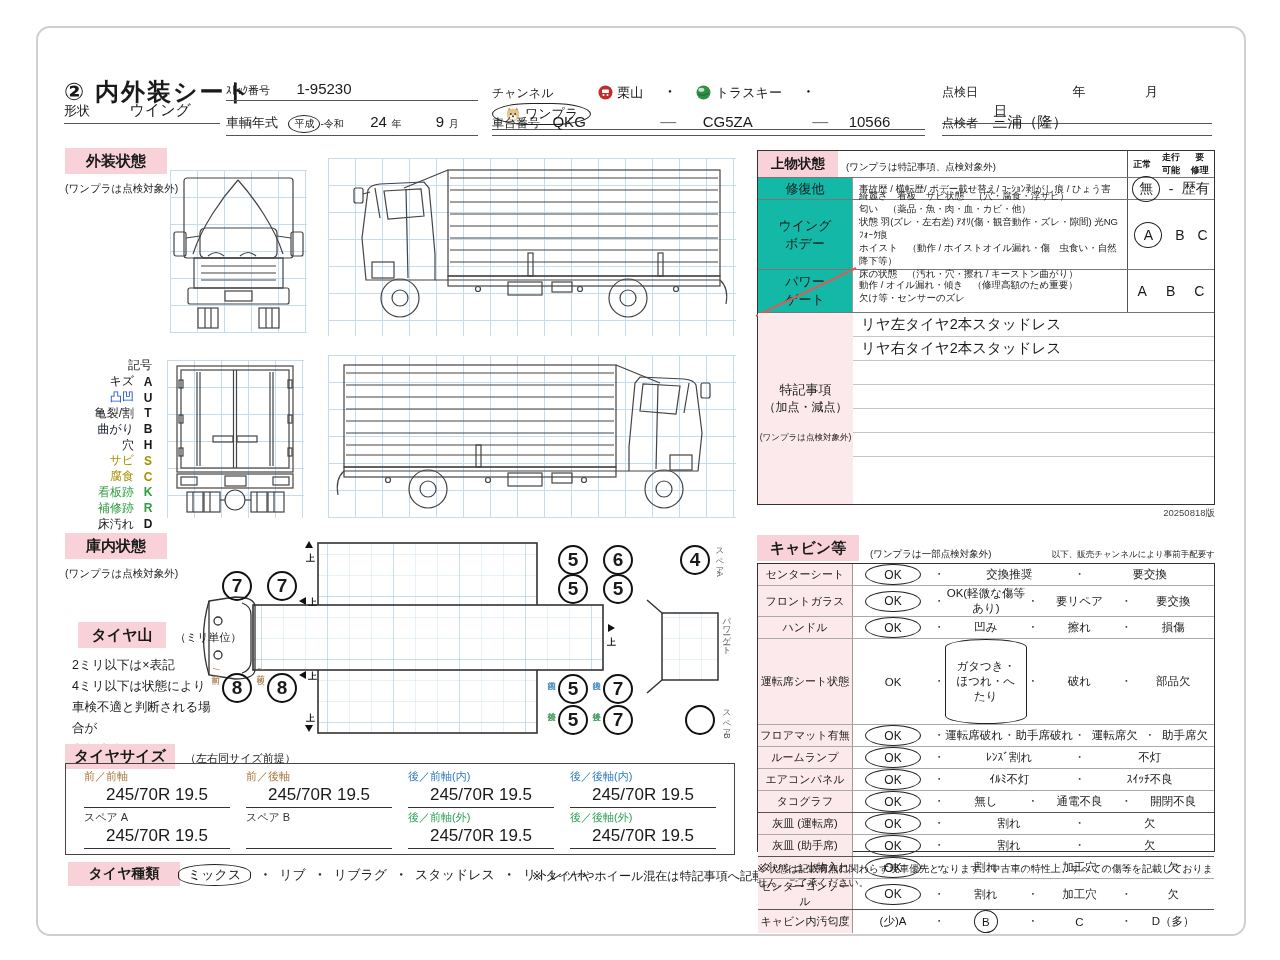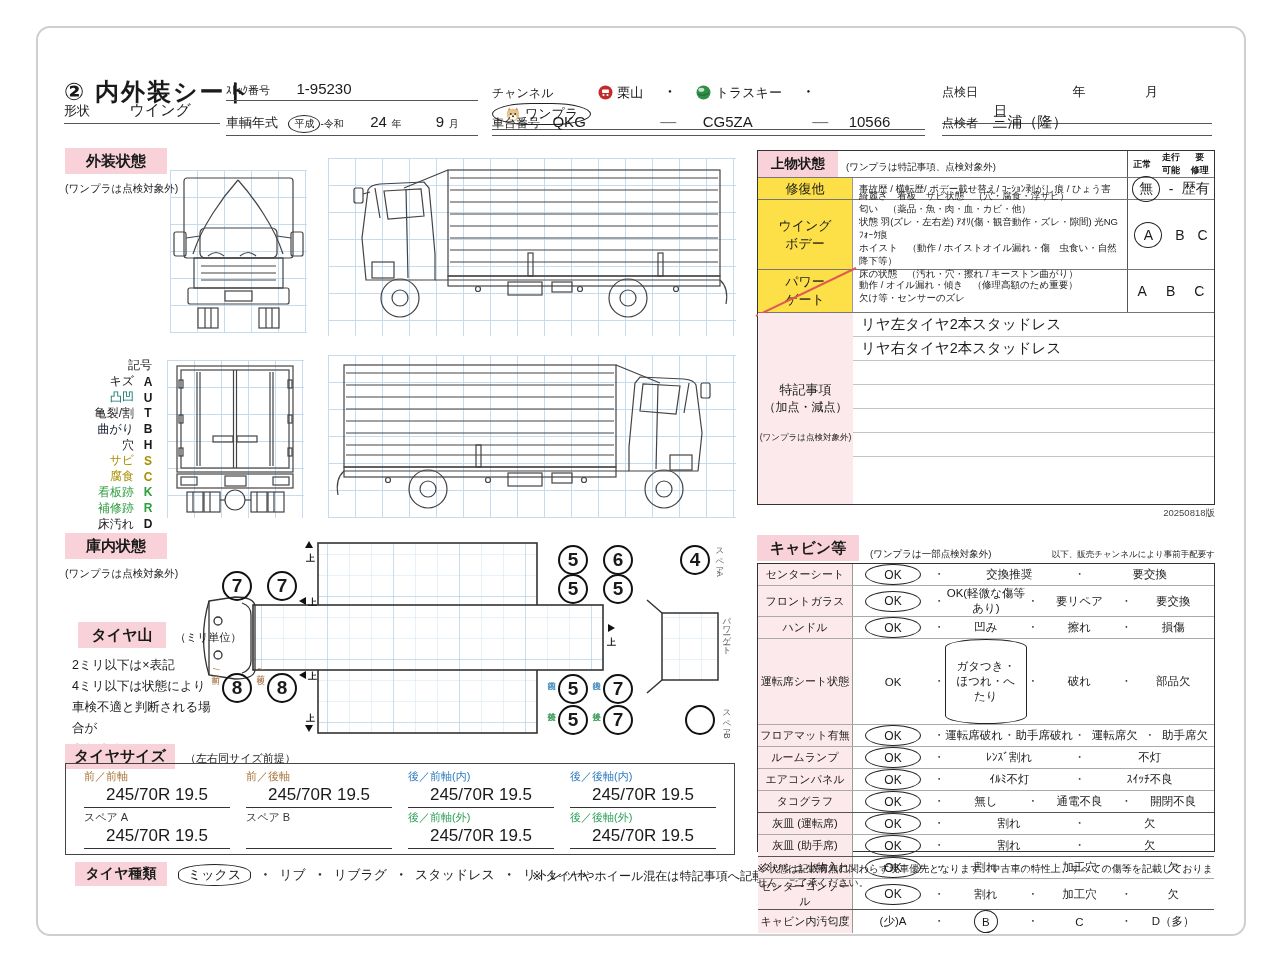--- a/index.html
+++ b/index.html
@@ -19,21 +19,21 @@
   
   .grid-bg{background-image:linear-gradient(#c6dcee 1px,transparent 1px),linear-gradient(90deg,#c6dcee 1px,transparent 1px);background-size:27px 27px;}
   svg.draw{position:absolute;left:0;top:0;}
   
   .leg-row{display:flex;height:15.8px;align-items:center;font-size:12px;}
   .leg-label{width:72px;text-align:right;}
   .leg-code{width:28px;text-align:center;font-weight:bold;}
   
   .sup{left:757px;top:150px;width:458px;height:355px;border:1.5px solid #333;box-sizing:border-box;font-size:12px;}
   .sup-row{display:flex;border-bottom:1px solid #777;box-sizing:border-box;position:relative;}
-  .sup-label{width:95px;background:#fde047;border-right:1px solid #999;box-sizing:border-box;display:flex;align-items:center;justify-content:center;text-align:center;font-size:13px;position:relative;}
+  .sup-label{width:95px;background:#14b8a6;border-right:1px solid #999;box-sizing:border-box;display:flex;align-items:center;justify-content:center;text-align:center;font-size:13px;position:relative;}
   .sup-content{flex:1;padding:2px 6px;box-sizing:border-box;display:flex;flex-direction:column;justify-content:center;}
   .sup-grade-col{width:87px;border-left:1px solid #555;box-sizing:border-box;display:flex;align-items:center;justify-content:space-around;}
   .grade{display:inline-flex;align-items:center;justify-content:center;font-size:14px;}
   .grade.circ{border:1.5px solid #222;border-radius:50%;width:26px;height:24px;}
   .sup-line{line-height:13px;font-size:9.5px;}
   .remark-line{height:24px;border-bottom:1px solid #c4c4c4;box-sizing:border-box;font-size:14.5px;padding-left:8px;display:flex;align-items:center;}
   .remark-line:last-child{border-bottom:none;}
   
   .cab-table{left:757px;top:563px;width:458px;height:289px;border:1.5px solid #333;box-sizing:border-box;display:flex;flex-direction:column;}
   .cab-row{flex:1;display:flex;border-bottom:1px solid #aaa;box-sizing:border-box;align-items:stretch;}
@@ -292,21 +292,21 @@
   </div>
 
   <div class="abs" style="left:62px;top:357px;width:110px;">
     <div style="font-size:12px;text-align:right;padding-right:20px;height:17px;">記号</div>
     <div>
         <div class="leg-row">
           <span class="leg-label" style="color: rgb(26, 26, 26);">キズ</span>
           <span class="leg-code" style="color: rgb(26, 26, 26);">A</span>
         </div>
         <div class="leg-row">
-          <span class="leg-label" style="color: #0f766e;">凸凹</span>
+          <span class="leg-label" style="color: #1d4ed8;">凸凹</span>
           <span class="leg-code" style="color: rgb(26, 26, 26);">U</span>
         </div>
         <div class="leg-row">
           <span class="leg-label" style="color: rgb(26, 26, 26);">亀裂/割</span>
           <span class="leg-code" style="color: rgb(26, 26, 26);">T</span>
         </div>
         <div class="leg-row">
           <span class="leg-label" style="color: #0f172a;">曲がり</span>
           <span class="leg-code" style="color: rgb(26, 26, 26);">B</span>
         </div>
@@ -451,21 +451,21 @@
       <div class="ts-cell">
         <div class="ts-label" style="color: rgb(47, 160, 90);">後／前軸(外)</div>
         <div class="ts-value">245/70R 19.5</div>
       </div>
       <div class="ts-cell">
         <div class="ts-label" style="color: rgb(47, 160, 90);">後／後軸(外)</div>
         <div class="ts-value">245/70R 19.5</div>
       </div>
     </div>
 
-  <div class="abs badge" style="left:75px;top:862px;width:92px;height:24px;font-size:14px;">タイヤ種類</div>
+  <div class="abs badge" style="left:68px;top:862px;width:112px;height:24px;font-size:14px;">タイヤ種類</div>
   <div class="abs" style="left:172px;top:864px;display:flex;align-items:center;height:22px;">
       <span class="tt-opt circ-e">ミックス</span>
       <span class="tt-sep">・</span>
       <span class="tt-opt">リブ</span>
       <span class="tt-sep">・</span>
       <span class="tt-opt">リブラグ</span>
       <span class="tt-sep">・</span>
       <span class="tt-opt">スタッドレス</span>
       <span class="tt-sep">・</span>
       <span class="tt-opt">リトレット</span>

